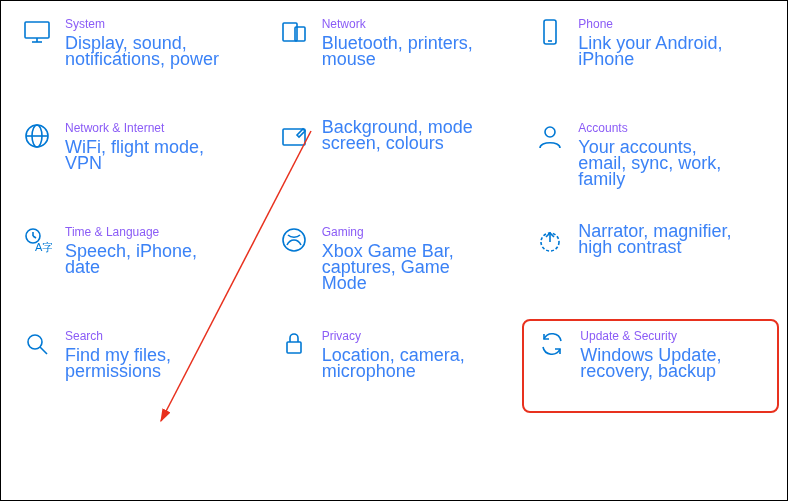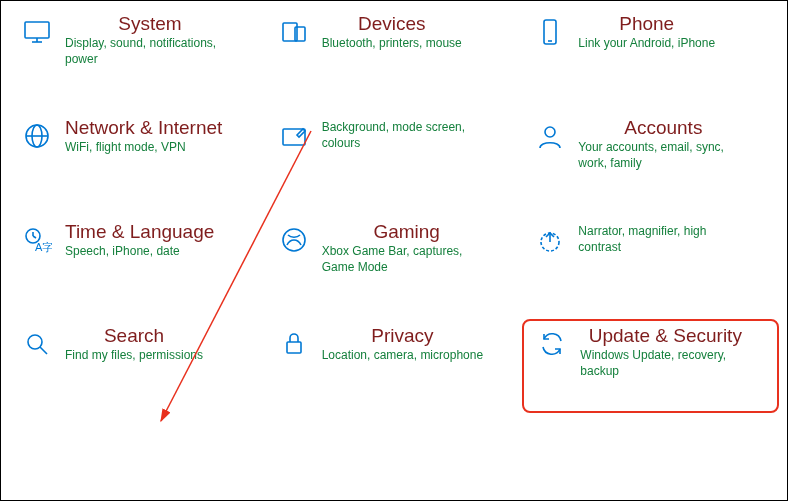--- a/index.html
+++ b/index.html
@@ -32,29 +32,28 @@
       flex: 0 0 40px;
       display: flex;
       justify-content: center;
       align-items: flex-start;
       margin-top: 2px;
       color: #c2410c;
     }
     .tile .icon svg { stroke: #0078d4; fill: none; stroke-width: 1.6; }
     .tile .txt { padding-left: 8px; padding-right: 10px; }
     .tile .title {
-      font-size: 19px;
-      color: #7f1d1d;
+      font-size: 12px;
+      color: #8b5cf6;
       line-height: 18px;
       margin-bottom: 2px;
-      text-align: center;
     }
     .tile .desc {
-      font-size: 12px;
-      color: #15803d;
+      font-size: 18px;
+      color: #3b82f6;
       line-height: 16px;
       max-width: 170px;
     }
     .highlight {
       border: 2px solid #e8311e;
       border-radius: 8px;
       margin: -2px 0 0 0;
     }
     .arrow-overlay {
       position: absolute;
@@ -83,21 +82,21 @@
   </div>
 
   <div class="tile">
     <span class="icon">
       <svg width="30" height="30" viewBox="0 0 30 30">
           <rect x="4" y="6" width="14" height="18" rx="1"></rect>
           <rect x="16" y="10" width="10" height="14" rx="1"></rect>
         </svg>
     </span>
     <div class="txt">
-      <div class="title">Devices</div>
+      <div class="title">Network</div>
       <div class="desc">Bluetooth, printers, mouse</div>
     </div>
   </div>
 
   <div class="tile">
     <span class="icon">
       <svg width="30" height="30" viewBox="0 0 30 30">
           <rect x="9" y="3" width="12" height="24" rx="2"></rect>
           <line x1="13" y1="24" x2="17" y2="24"></line>
         </svg>

